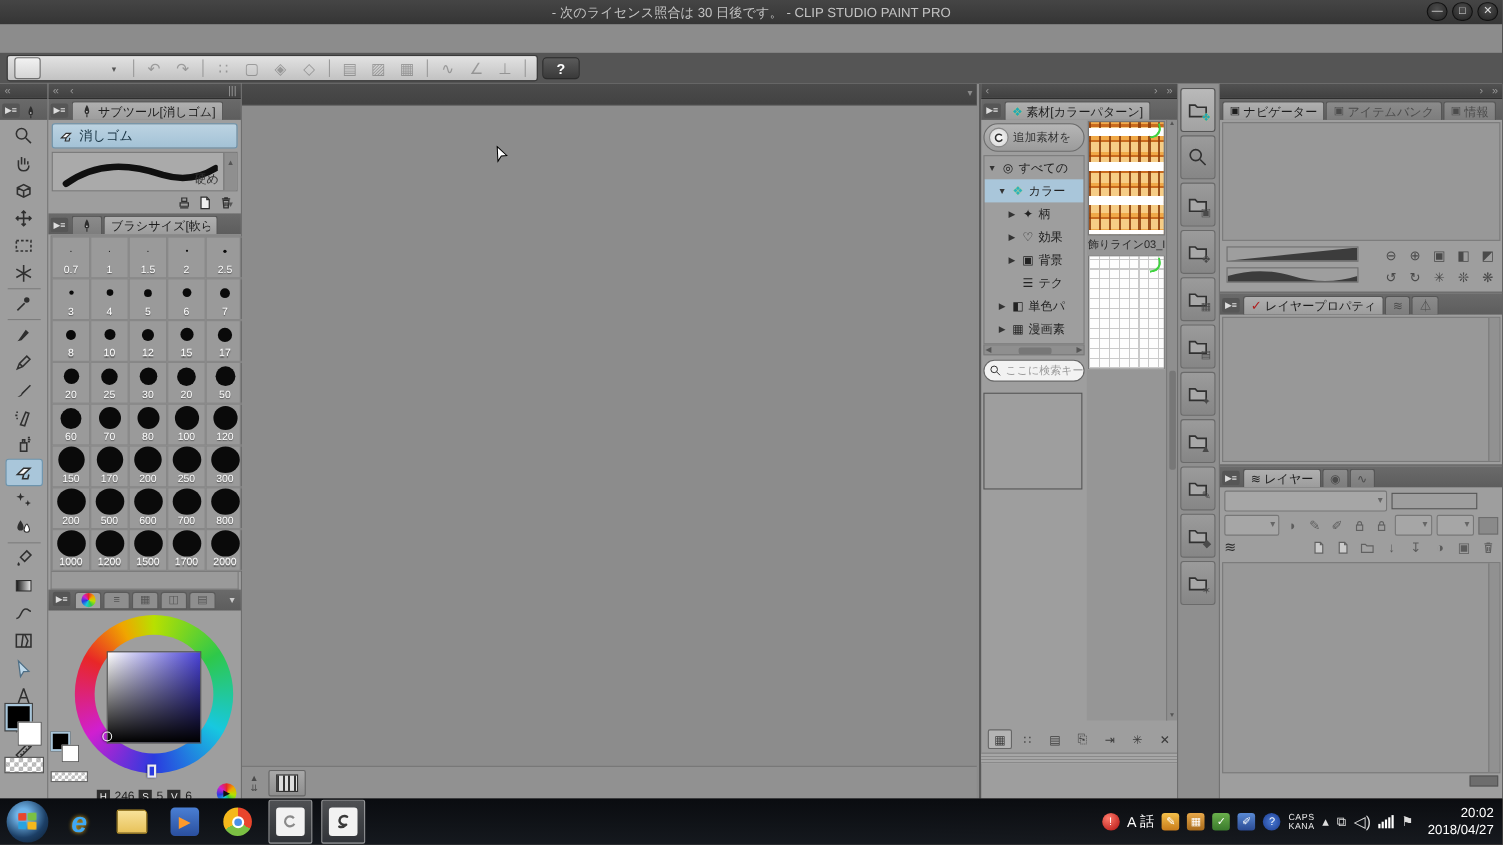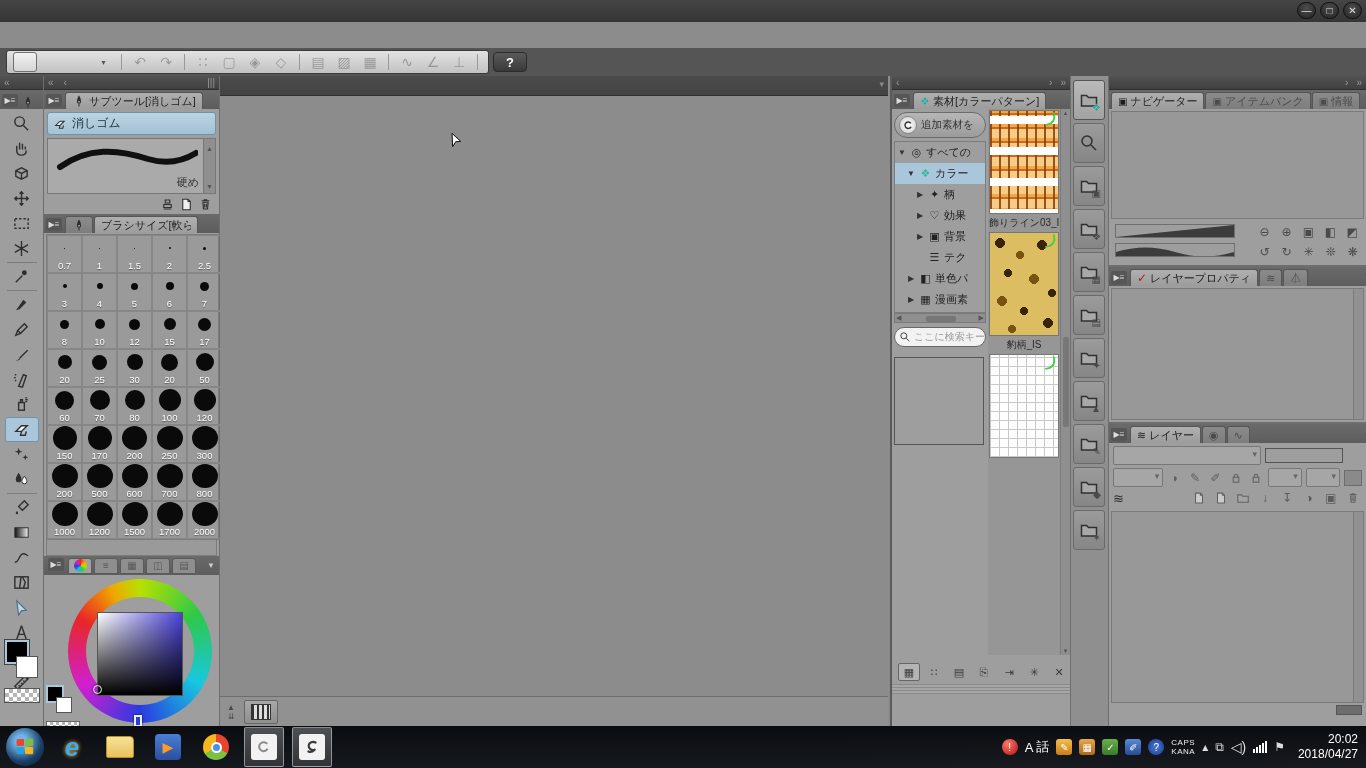--- a/index.html
+++ b/index.html
@@ -49,21 +49,21 @@
   .tool.sel{background:#a9c6da;border:1px solid #6d94ad;}
   .tool svg{width:19px;height:19px;}
   .tool-sep{width:30px;height:1px;background:#7d7d7d;margin:1px 0;}
   #swatches{position:absolute;left:0;bottom:8px;width:44px;height:78px;}
   #fgswatch{position:absolute;left:5px;top:0;width:24px;height:24px;background:#000;border:2px solid #a9c6da;box-shadow:0 0 0 1px #444;}
   #bgswatch{position:absolute;left:16px;top:16px;width:22px;height:22px;background:#fff;border:1px solid #555;}
   #trswatch{position:absolute;left:4px;top:48px;width:36px;height:15px;border:1px solid #555;background-image:linear-gradient(45deg,#b5b5b5 25%,transparent 25%,transparent 75%,#b5b5b5 75%),linear-gradient(45deg,#b5b5b5 25%,#fff 25%,#fff 75%,#b5b5b5 75%);background-size:8px 8px;background-position:0 0,4px 4px;}
 
   
   #subtool-sel{margin:3px 3px 0;height:23px;background:linear-gradient(#bcd3e2,#a3c2d6);border:1px solid #6d94ad;border-radius:3px;display:flex;align-items:center;gap:5px;font-size:12px;color:#15303f;padding:0 5px;}
-  #stroke-box{margin:3px 3px 0;height:56px;background:#aaa;border:1px solid #777;position:relative;}
+  #stroke-box{margin:3px 3px 0;height:36px;background:#aaa;border:1px solid #777;position:relative;}
   #stroke-box .lbl{position:absolute;right:16px;bottom:3px;font-size:11px;color:#333;}
   #stroke-scroll{position:absolute;right:0;top:0;width:12px;height:100%;background:#8f8f8f;border-left:1px solid #777;font-size:7px;color:#555;text-align:center;line-height:19px;}
   #subtool-btns{height:20px;display:flex;justify-content:flex-end;align-items:center;gap:4px;padding-right:6px;}
   #subtool-btns svg{width:15px;height:15px;}
 
   
   #bs-grid{display:grid;grid-template-columns:repeat(5,35px);margin:1px 0 0 2px;background:#9a9a9a;border:1px solid #7c7c7c;}
   .bs-cell{width:35px;height:38px;border:1px solid #878787;display:flex;flex-direction:column;align-items:center;justify-content:flex-end;padding-bottom:1px;}
   .bs-cell .dot{background:#0a0a0a;border-radius:50%;margin-bottom:auto;margin-top:auto;}
   .bs-cell .num{font-size:9.5px;color:#fff;text-shadow:0 1px 1px #555;line-height:11px;}
@@ -296,20 +296,21 @@
         <path d="M10 2c2 3 3 6 3 9a3 3 0 11-6 0c0-3 1-6 3-9z" fill="#2e2e2e" stroke="none"></path>
         <circle cx="10" cy="11" r="1" fill="#fff" stroke="none"></circle>
         <path d="M10 14v4"></path>
       </symbol>
 </defs>
 </svg>
 
 <div id="screen">
 
   <div id="titlebar">
+    <span>- 次のライセンス照合は 30 日後です。 - CLIP STUDIO PAINT PRO</span>
     <div id="winbtns">
 
     <div class="winbtn">—</div>
         <div class="winbtn">□</div>
         <div class="winbtn">✕</div>
       </div>
   </div>
 
 
   <div id="commandbar">
@@ -968,26 +969,20 @@
         <div id="mat-thumbs">
 
             <div class="thumb">
               <div class="img pat-ornament">
                 <span class="cliptag"></span>
               </div>
               <div class="cap">飾りライン03_IS</div>
             </div>
 
 
-            <div class="thumb">
-              <div class="img pat-leopard">
-                <span class="cliptag"></span>
-              </div>
-              <div class="cap">豹柄_IS</div>
-            </div>
 
             <div class="thumb">
               <div class="img pat-grid">
                 <span class="cliptag"></span>
               </div>
               <div class="cap"></div>
             </div>
           </div>
         <div id="thumb-scroll">
             <span>▲</span>

